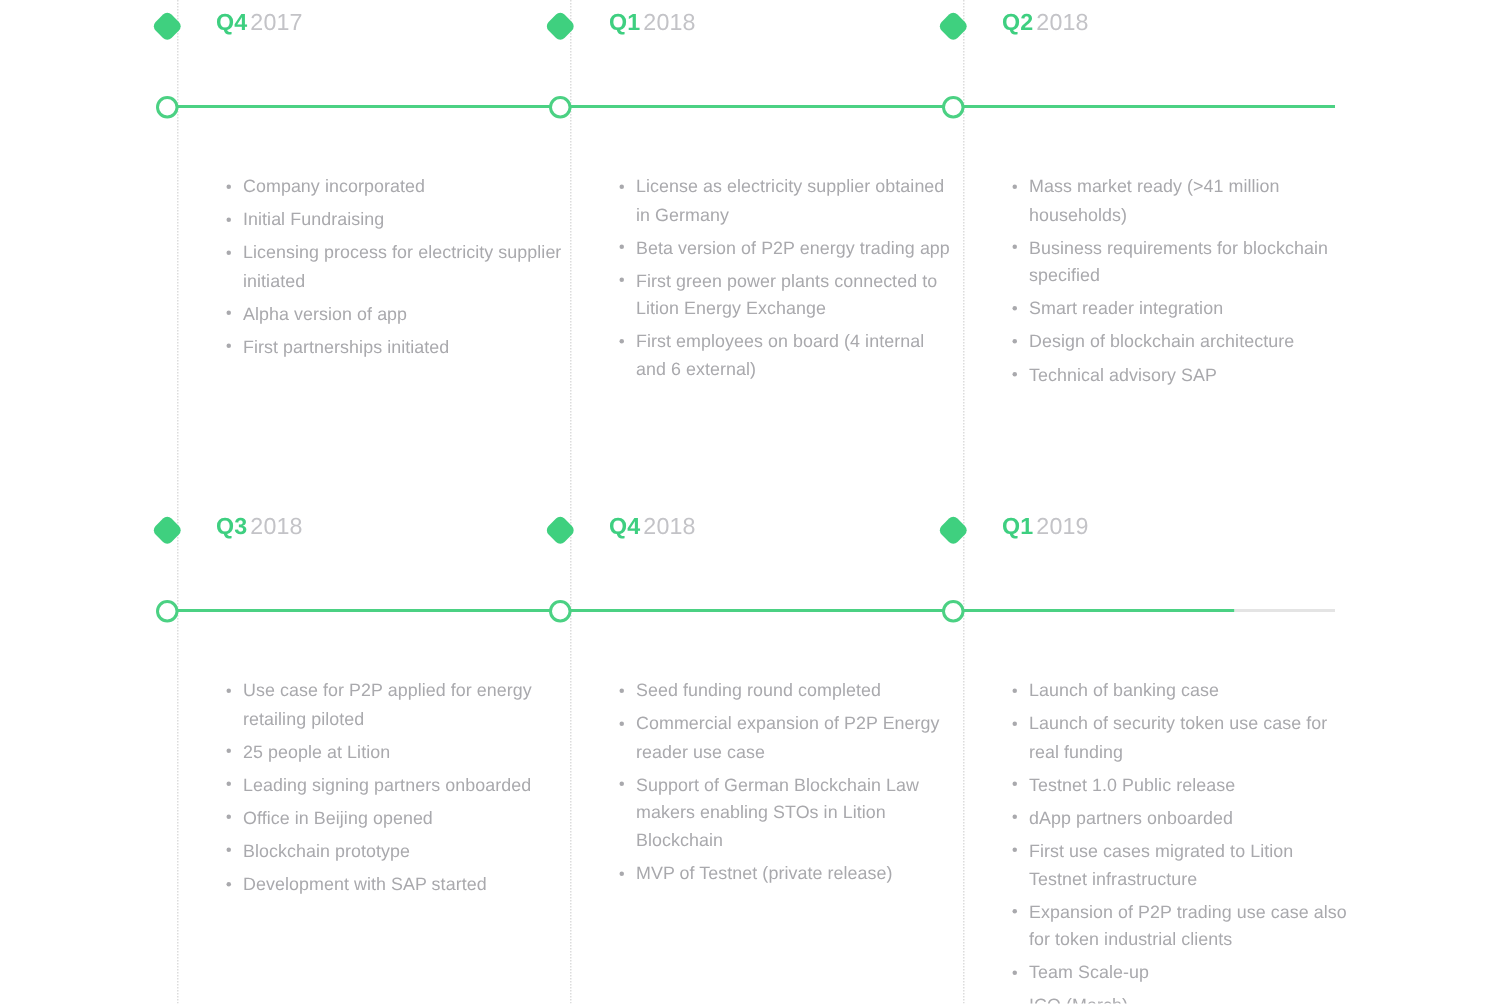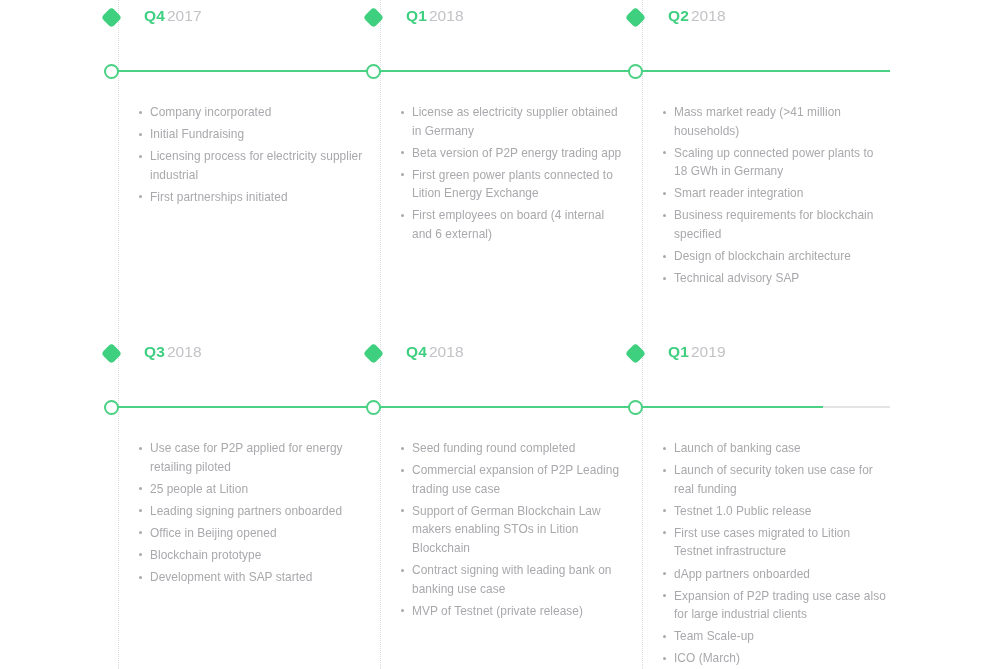--- a/index.html
+++ b/index.html
@@ -118,21 +118,21 @@
     font-weight: normal;
     margin-left: 2px;
   }
 
   
   .items {
     position: absolute;
     top: 103px;
     left: 33px;
     width: 226px;
-    margin: 0;
+    margin: 12px;
     padding: 0;
     list-style: none;
   }
   .items li {
     position: relative;
     padding-left: 13px;
     margin-bottom: 3.5px;
     font-size: 11.9px;
     line-height: 18.6px;
     color: #a9a9ad;
@@ -160,44 +160,44 @@
       <div class="axis" style="left: 118px; width: 772px;">
         <div class="axis-fill" style="width: 772px; background: rgb(75, 209, 131);"></div>
       </div>
       <div class="cell" style="left: 104px;">
         <div class="diamond" style="background: rgb(63, 208, 127);"></div>
         <div class="node" style="border-color: rgb(75, 209, 131);"></div>
         <div class="heading"><span class="q">Q4</span><span class="yr">2017</span></div>
         <ul class="items">
           <li>Company incorporated</li>
           <li>Initial Fundraising</li>
-          <li>Licensing process for electricity supplier industrial</li>
+          <li>Licensing process for electricity supplier initiated</li>
+          <li>Alpha version of app</li>
           <li>First partnerships initiated</li>
         </ul>
       </div>
       <div class="cell" style="left: 366px;">
         <div class="diamond" style="background: rgb(63, 208, 127);"></div>
         <div class="node" style="border-color: rgb(75, 209, 131);"></div>
         <div class="heading"><span class="q">Q1</span><span class="yr">2018</span></div>
         <ul class="items">
           <li>License as electricity supplier obtained in Germany</li>
           <li>Beta version of P2P energy trading app</li>
           <li>First green power plants connected to Lition Energy Exchange</li>
           <li>First employees on board (4 internal and 6 external)</li>
         </ul>
       </div>
       <div class="cell" style="left: 628px;">
         <div class="diamond" style="background: rgb(63, 208, 127);"></div>
         <div class="node" style="border-color: rgb(75, 209, 131);"></div>
         <div class="heading"><span class="q">Q2</span><span class="yr">2018</span></div>
         <ul class="items">
           <li>Mass market ready (&gt;41 million households)</li>
-          <li>Scaling up connected power plants to 18 GWh in Germany</li>
+          <li>Business requirements for blockchain specified</li>
           <li>Smart reader integration</li>
-          <li>Business requirements for blockchain specified</li>
           <li>Design of blockchain architecture</li>
           <li>Technical advisory SAP</li>
         </ul>
       </div>
     </div>
     <div class="row row-2">
       <div class="axis" style="left: 118px; width: 772px;">
         <div class="axis-fill" style="width: 705px; background: rgb(75, 209, 131);"></div>
         <div class="axis-rest" style="width: 67px; background: rgb(228, 228, 228);"></div>
       </div>
@@ -213,35 +213,34 @@
           <li>Blockchain prototype</li>
           <li>Development with SAP started</li>
         </ul>
       </div>
       <div class="cell" style="left: 366px;">
         <div class="diamond" style="background: rgb(63, 208, 127);"></div>
         <div class="node" style="border-color: rgb(75, 209, 131);"></div>
         <div class="heading"><span class="q">Q4</span><span class="yr">2018</span></div>
         <ul class="items">
           <li>Seed funding round completed</li>
-          <li>Commercial expansion of P2P Leading trading use case</li>
+          <li>Commercial expansion of P2P Energy reader use case</li>
           <li>Support of German Blockchain Law makers enabling STOs in Lition Blockchain</li>
-          <li>Contract signing with leading bank on banking use case</li>
           <li>MVP of Testnet (private release)</li>
         </ul>
       </div>
       <div class="cell" style="left: 628px;">
         <div class="diamond" style="background: rgb(63, 208, 127);"></div>
         <div class="node" style="border-color: rgb(75, 209, 131);"></div>
         <div class="heading"><span class="q">Q1</span><span class="yr">2019</span></div>
         <ul class="items">
           <li>Launch of banking case</li>
           <li>Launch of security token use case for real funding</li>
           <li>Testnet 1.0 Public release</li>
+          <li>dApp partners onboarded</li>
           <li>First use cases migrated to Lition Testnet infrastructure</li>
-          <li>dApp partners onboarded</li>
-          <li>Expansion of P2P trading use case also for large industrial clients</li>
+          <li>Expansion of P2P trading use case also for token industrial clients</li>
           <li>Team Scale-up</li>
           <li>ICO (March)</li>
         </ul>
       </div>
     </div>
   </div>
 
 </body></html>

